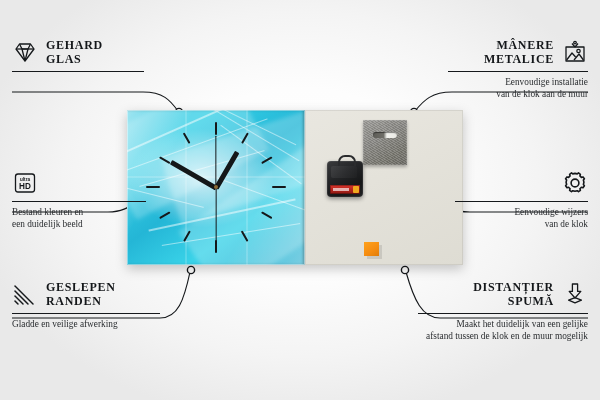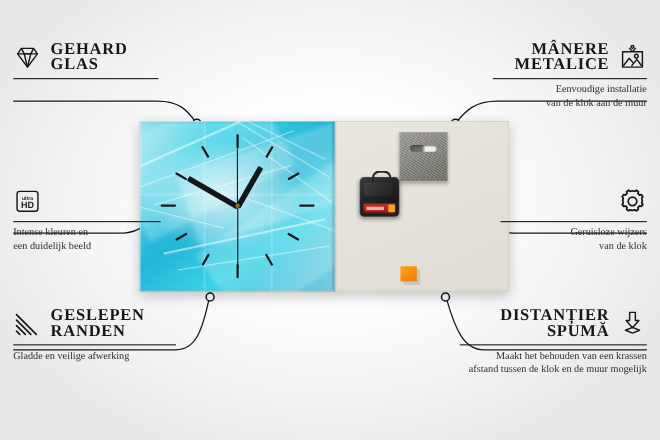--- a/index.html
+++ b/index.html
@@ -87,21 +87,21 @@
     position:absolute;left:59px;top:132px;width:15px;height:14px;
     background:linear-gradient(145deg,#ffa21c 0%,#f58c10 60%,#e07d09 100%);
     box-shadow:3px 3px 0 rgba(0,0,0,.10);
   }
 
   
   .feature{position:absolute;}
   .feat-head{display:flex;align-items:center;gap:8px;}
   .feat-title{
     font-family:"Liberation Serif", serif;
-    font-size:15px;font-weight:bold;letter-spacing:.7px;color:#14171a;
+    font-size:12px;font-weight:bold;letter-spacing:.7px;color:#14171a;
     line-height:14px;text-transform:uppercase;white-space:pre-line;
   }
   .feat-rule{height:1px;background:#16191c;margin:5px 0 4px;}
   .feat-sub{
     font-family:"Liberation Serif", serif;
     font-size:9.3px;color:#2a2d30;line-height:12px;white-space:pre-line;
   }
   .left .feat-head{justify-content:flex-start;}
   .left .feat-title{text-align:left;}
   .left .feat-sub{text-align:left;}
@@ -216,21 +216,21 @@
     <div class="feat-head">
       <span class="ico">
         <svg viewBox="0 0 26 26">
           <rect x="3.5" y="4" width="19" height="18" rx="2.5" fill="none" stroke="#15181b" stroke-width="1.3"></rect>
           <text x="13" y="11.4" text-anchor="middle" font-family="Liberation Sans, sans-serif" font-size="4.6" font-weight="bold" fill="#15181b">ultra</text>
           <text x="13" y="19.3" text-anchor="middle" font-family="Liberation Sans, sans-serif" font-size="8.2" font-weight="bold" fill="#15181b">HD</text>
         </svg>
       </span>
     </div>
     <div class="feat-rule"></div>
-    <div class="feat-sub">Intense kleuren en
+    <div class="feat-sub">Bestand kleuren en
 een duidelijk beeld</div>
   </div>
 
   <div class="feature left" style="left:12px;top:280px;width:148px;">
     <div class="feat-head">
       <span class="ico">
         <svg viewBox="0 0 26 26">
             <g stroke="#15181b" stroke-width="1.5" stroke-linecap="round">
           <line x1="3" y1="5" x2="21" y2="23"></line>
               <line x1="3" y1="10" x2="16" y2="23"></line>
@@ -273,35 +273,35 @@
       <span class="ico">
         <svg viewBox="0 0 26 26">
             <g fill="none" stroke="#15181b" stroke-width="1.6" stroke-linejoin="round">
           <path d="M13 3.4 l2.2 .5 1.3 -1 1.9 1.4 -.5 1.6 1.5 1.5 1.6 -.5 1.4 1.9 -1 1.3 .5 2.2 -.5 2.2 1 1.3 -1.4 1.9 -1.6 -.5 -1.5 1.5 .5 1.6 -1.9 1.4 -1.3 -1 -2.2 .5 -2.2 -.5 -1.3 1 -1.9 -1.4 .5 -1.6 -1.5 -1.5 -1.6 .5 -1.4 -1.9 1 -1.3 -.5 -2.2 .5 -2.2 -1 -1.3 1.4 -1.9 1.6 .5 1.5 -1.5 -.5 -1.6 1.9 -1.4 1.3 1 Z"></path>
           <circle cx="13" cy="13" r="3.9"></circle>
             </g>
           </svg>
       </span>
     </div>
     <div class="feat-rule"></div>
-    <div class="feat-sub">Geruisloze wijzers
+    <div class="feat-sub">Eenvoudige wijzers
 van de klok</div>
   </div>
 
   <div class="feature right" style="left:418px;top:280px;width:170px;">
     <div class="feat-head">
       <span class="feat-title">DISTANȚIER
 SPUMĂ</span>
       <span class="ico">
         <svg viewBox="0 0 26 26">
             <g fill="none" stroke="#15181b" stroke-width="1.3" stroke-linejoin="round">
           <path d="M10.4 3 h5.2 v7.4 h3.2 L13 17 L7.2 10.4 h3.2 Z"></path>
           <path d="M6.6 19.2 L13 16.6 L19.4 19.2 L13 21.8 Z"></path>
             </g>
           </svg>
       </span>
     </div>
     <div class="feat-rule"></div>
-    <div class="feat-sub">Maakt het behouden van een krassen
+    <div class="feat-sub">Maakt het duidelijk van een gelijke
 afstand tussen de klok en de muur mogelijk</div>
   </div>
 
 </div>
 
 </body></html>

